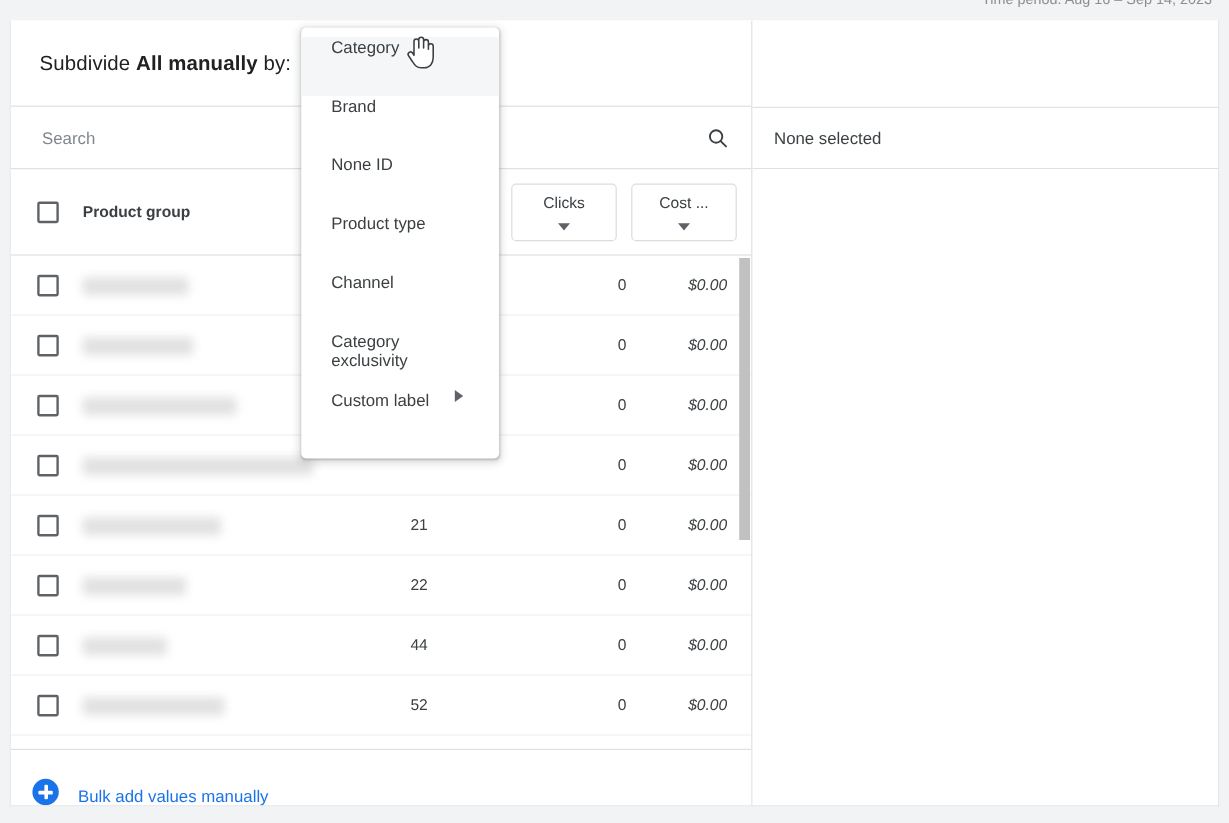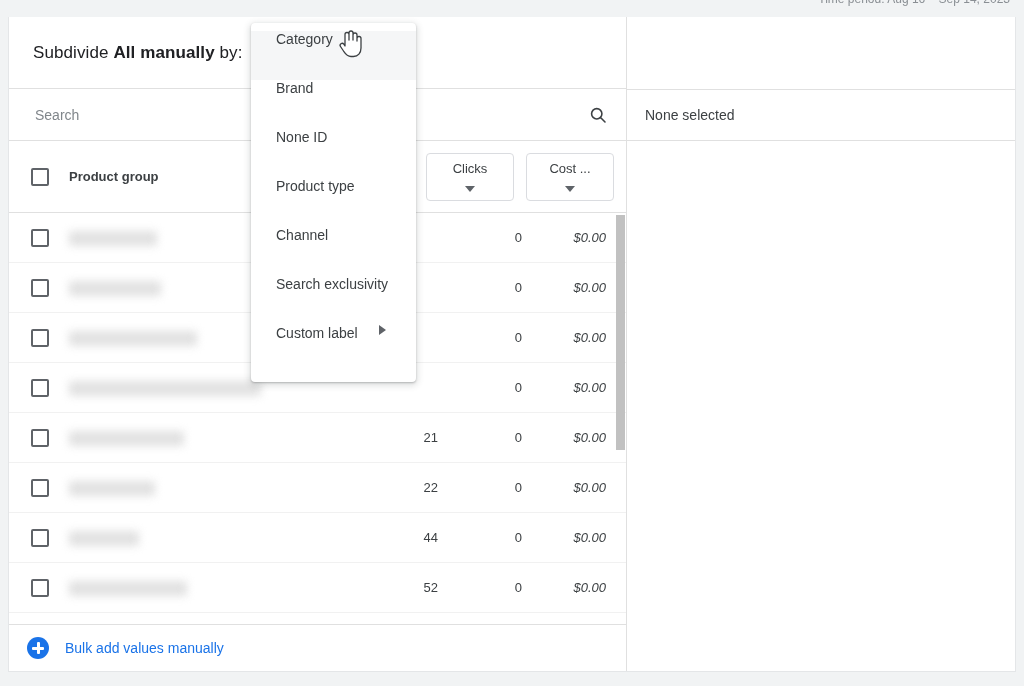--- a/index.html
+++ b/index.html
@@ -177,21 +177,21 @@
     position: absolute;
     left: 0; top: 0;
     height: 15px;
     background: #dedede;
     filter: blur(4px);
     border-radius: 2px;
     opacity: .9;
   }
   .cell-num {
     width: 96px;
-    text-align: right;
+    text-align: left;
     font-size: 13px;
     color: #3c4043;
   }
   .cell-clicks {
     width: 84px;
     text-align: right;
     font-size: 13px;
     color: #3c4043;
   }
   .cell-cost {
@@ -221,21 +221,21 @@
     background: #c1c1c1;
     border-radius: 0;
     cursor: pointer;
   }
 
   
   .bulk-bar {
     height: 47px;
     min-height: 47px;
     display: flex;
-    align-items: center;
+    align-items: flex-end;
     padding-left: 18px;
     border-top: 1px solid #e0e0e0;
     background: #fff;
   }
   .plus-icon {
     width: 22px; height: 22px;
     border-radius: 50%;
     background: #1a73e8;
     position: relative;
     cursor: pointer;
@@ -465,21 +465,21 @@
       <div class="menu-item">
         <span>None ID</span>
       </div>
       <div class="menu-item">
         <span>Product type</span>
       </div>
       <div class="menu-item">
         <span>Channel</span>
       </div>
       <div class="menu-item">
-        <span>Search exclusivity</span>
+        <span>Category exclusivity</span>
       </div>
       <div class="menu-item">
         <span>Custom label</span>
         <span class="submenu-arrow"></span>
       </div>
     </div>
 
   <div class="cursor">
     <svg width="26" height="30" viewBox="0 0 26 30">
       <path d="M7 16 L7 6.5 A2 2 0 0 1 11 6.5 L11 12 L11 5 A2 2 0 0 1 15 5 L15 12 L15 7 A2 2 0 0 1 19 7 L19 13 L19 10.5 A2 2 0 0 1 23 10.5 L23 20 C23 25 20 28.5 15.5 28.5 L13 28.5 C9 28.5 7.5 26 5.5 23 L2.5 18.5 A2 2 0 0 1 5.8 16.2 L7 18 Z" fill="#ffffff" stroke="#3c4043" stroke-width="1.3" stroke-linejoin="round"></path>

